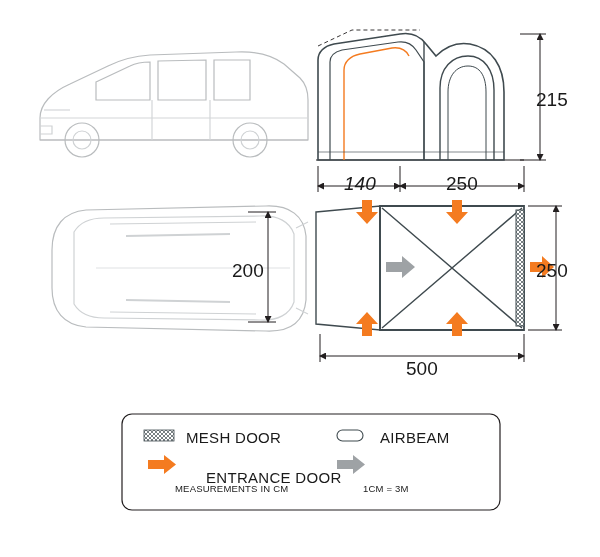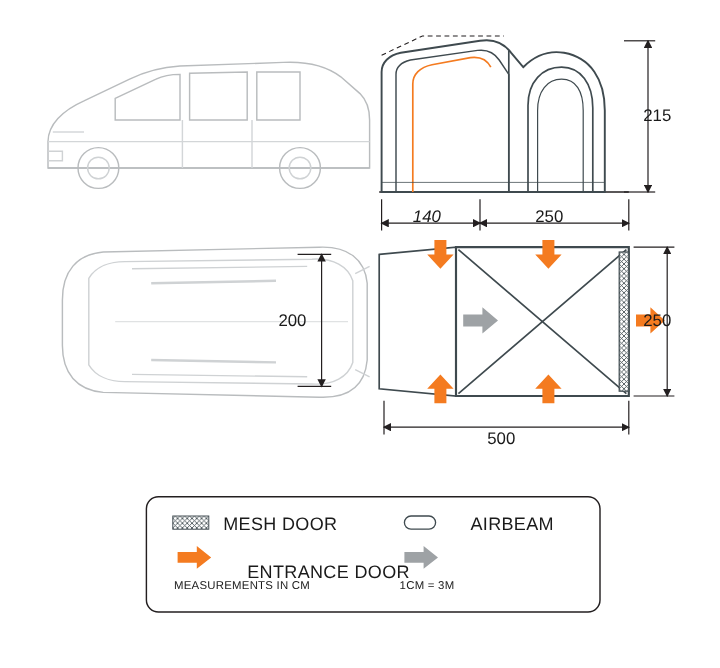--- a/index.html
+++ b/index.html
@@ -28,22 +28,22 @@
     height: 557px;
   }
   .lbl {
     position: absolute;
     font-family: "Liberation Sans", sans-serif;
     font-size: 13px;
     color: #1a1a1a;
     white-space: pre;
     line-height: 1.25;
   }
-  .lbl.big { font-size: 14px; }
-  .lbl.small { font-size: 9.5px; letter-spacing: 0.2px; }
+  .lbl.big { font-size: 19px; }
+  .lbl.small { font-size: 9.5px; letter-spacing: 0.2px; margin-left: 30px; }
   .lbl.legend { font-size: 15px; letter-spacing: 0.3px; }
   .adj {
     text-align: left;
     font-size: 13.5px;
   }
 </style>
 </head>
 <body>
 
 <div class="stage">
@@ -205,19 +205,19 @@
 
 
   <div class="lbl big" style="left:536px; top:88px;">215</div>
   <div class="lbl big" style="left:344px; top:172px;font-style:italic;">140</div>
   <div class="lbl big" style="left:446px; top:172px;">250</div>
   <div class="lbl big" style="left:232px; top:259px;">200</div>
   <div class="lbl big" style="left:536px; top:259px;">250</div>
   <div class="lbl big" style="left:406px; top:357px;">500</div>
 
   <div class="lbl legend" style="left:186px; top:429px;">MESH DOOR</div>
-  <div class="lbl legend" style="left:392px; top:429px;">AIRBEAM</div>
+  <div class="lbl legend" style="left:380px; top:429px;">AIRBEAM</div>
   <div class="lbl legend" style="left:186px; top:469px;padding-left:20px;">ENTRANCE DOOR</div>
 
   <div class="lbl small" style="left:145px; top:483px;">MEASUREMENTS IN CM</div>
   <div class="lbl small" style="left:333px; top:483px;">1CM = 3M</div>
 
 </div>
 
 </body></html>

